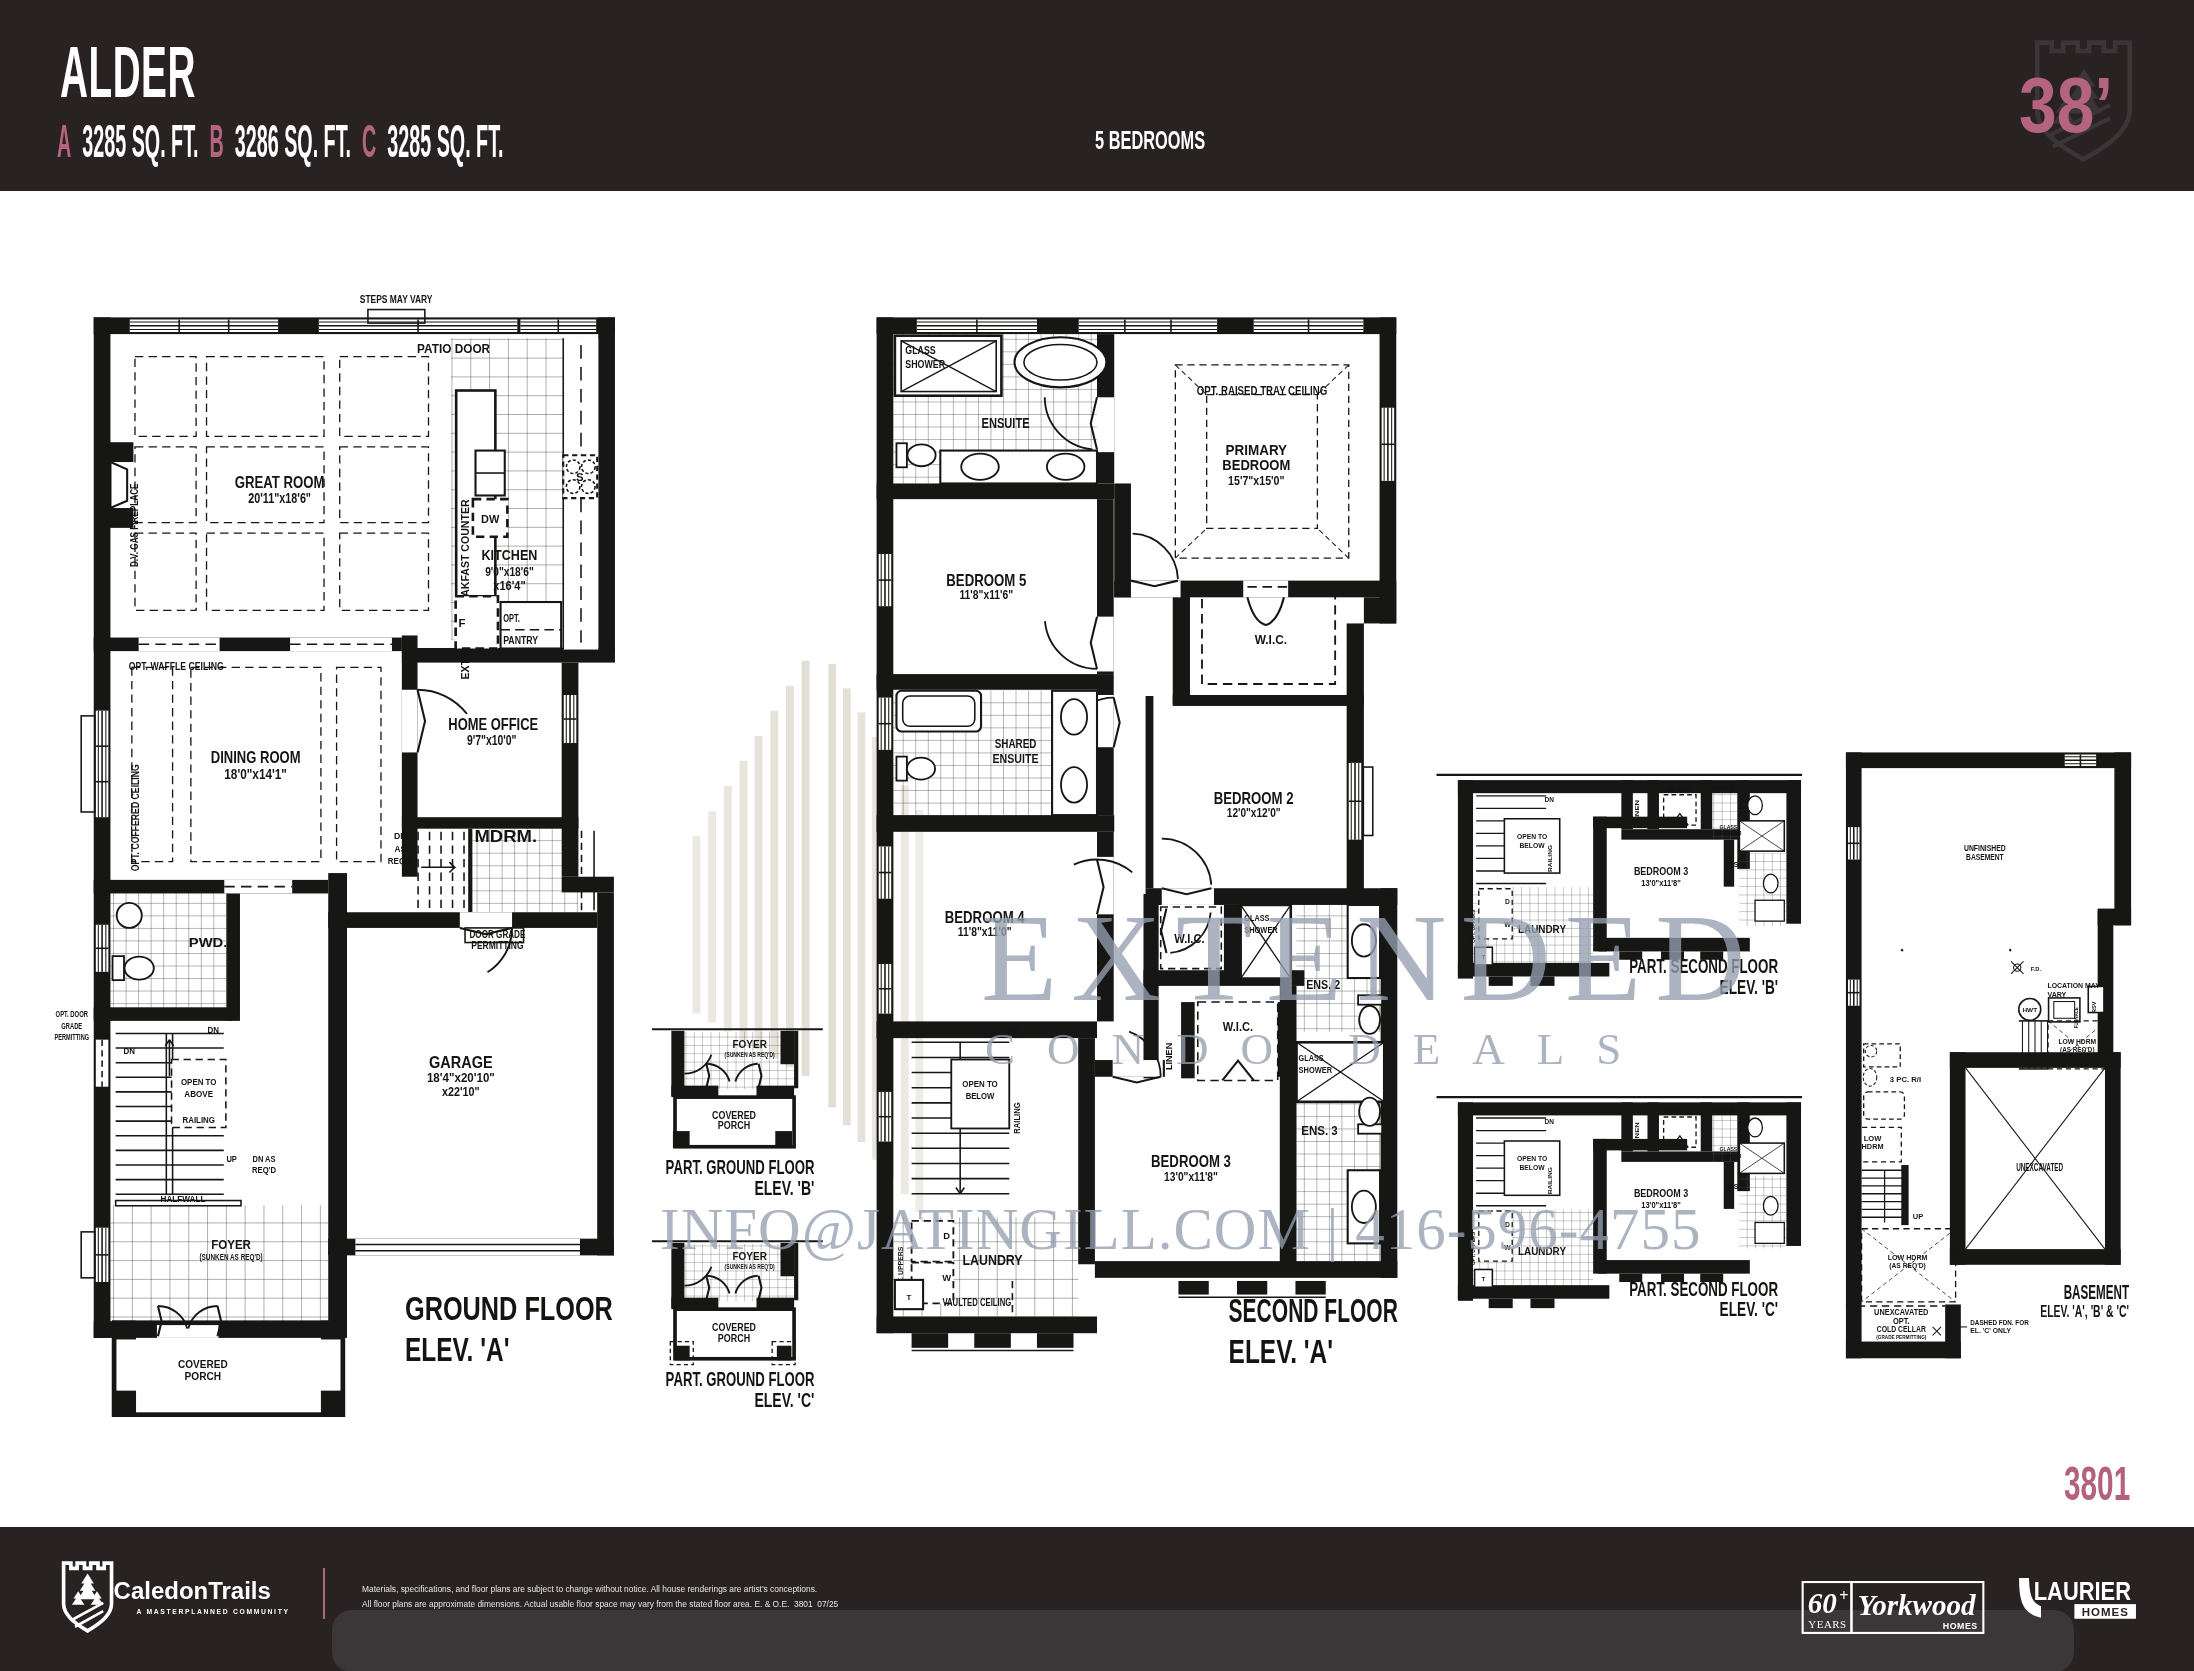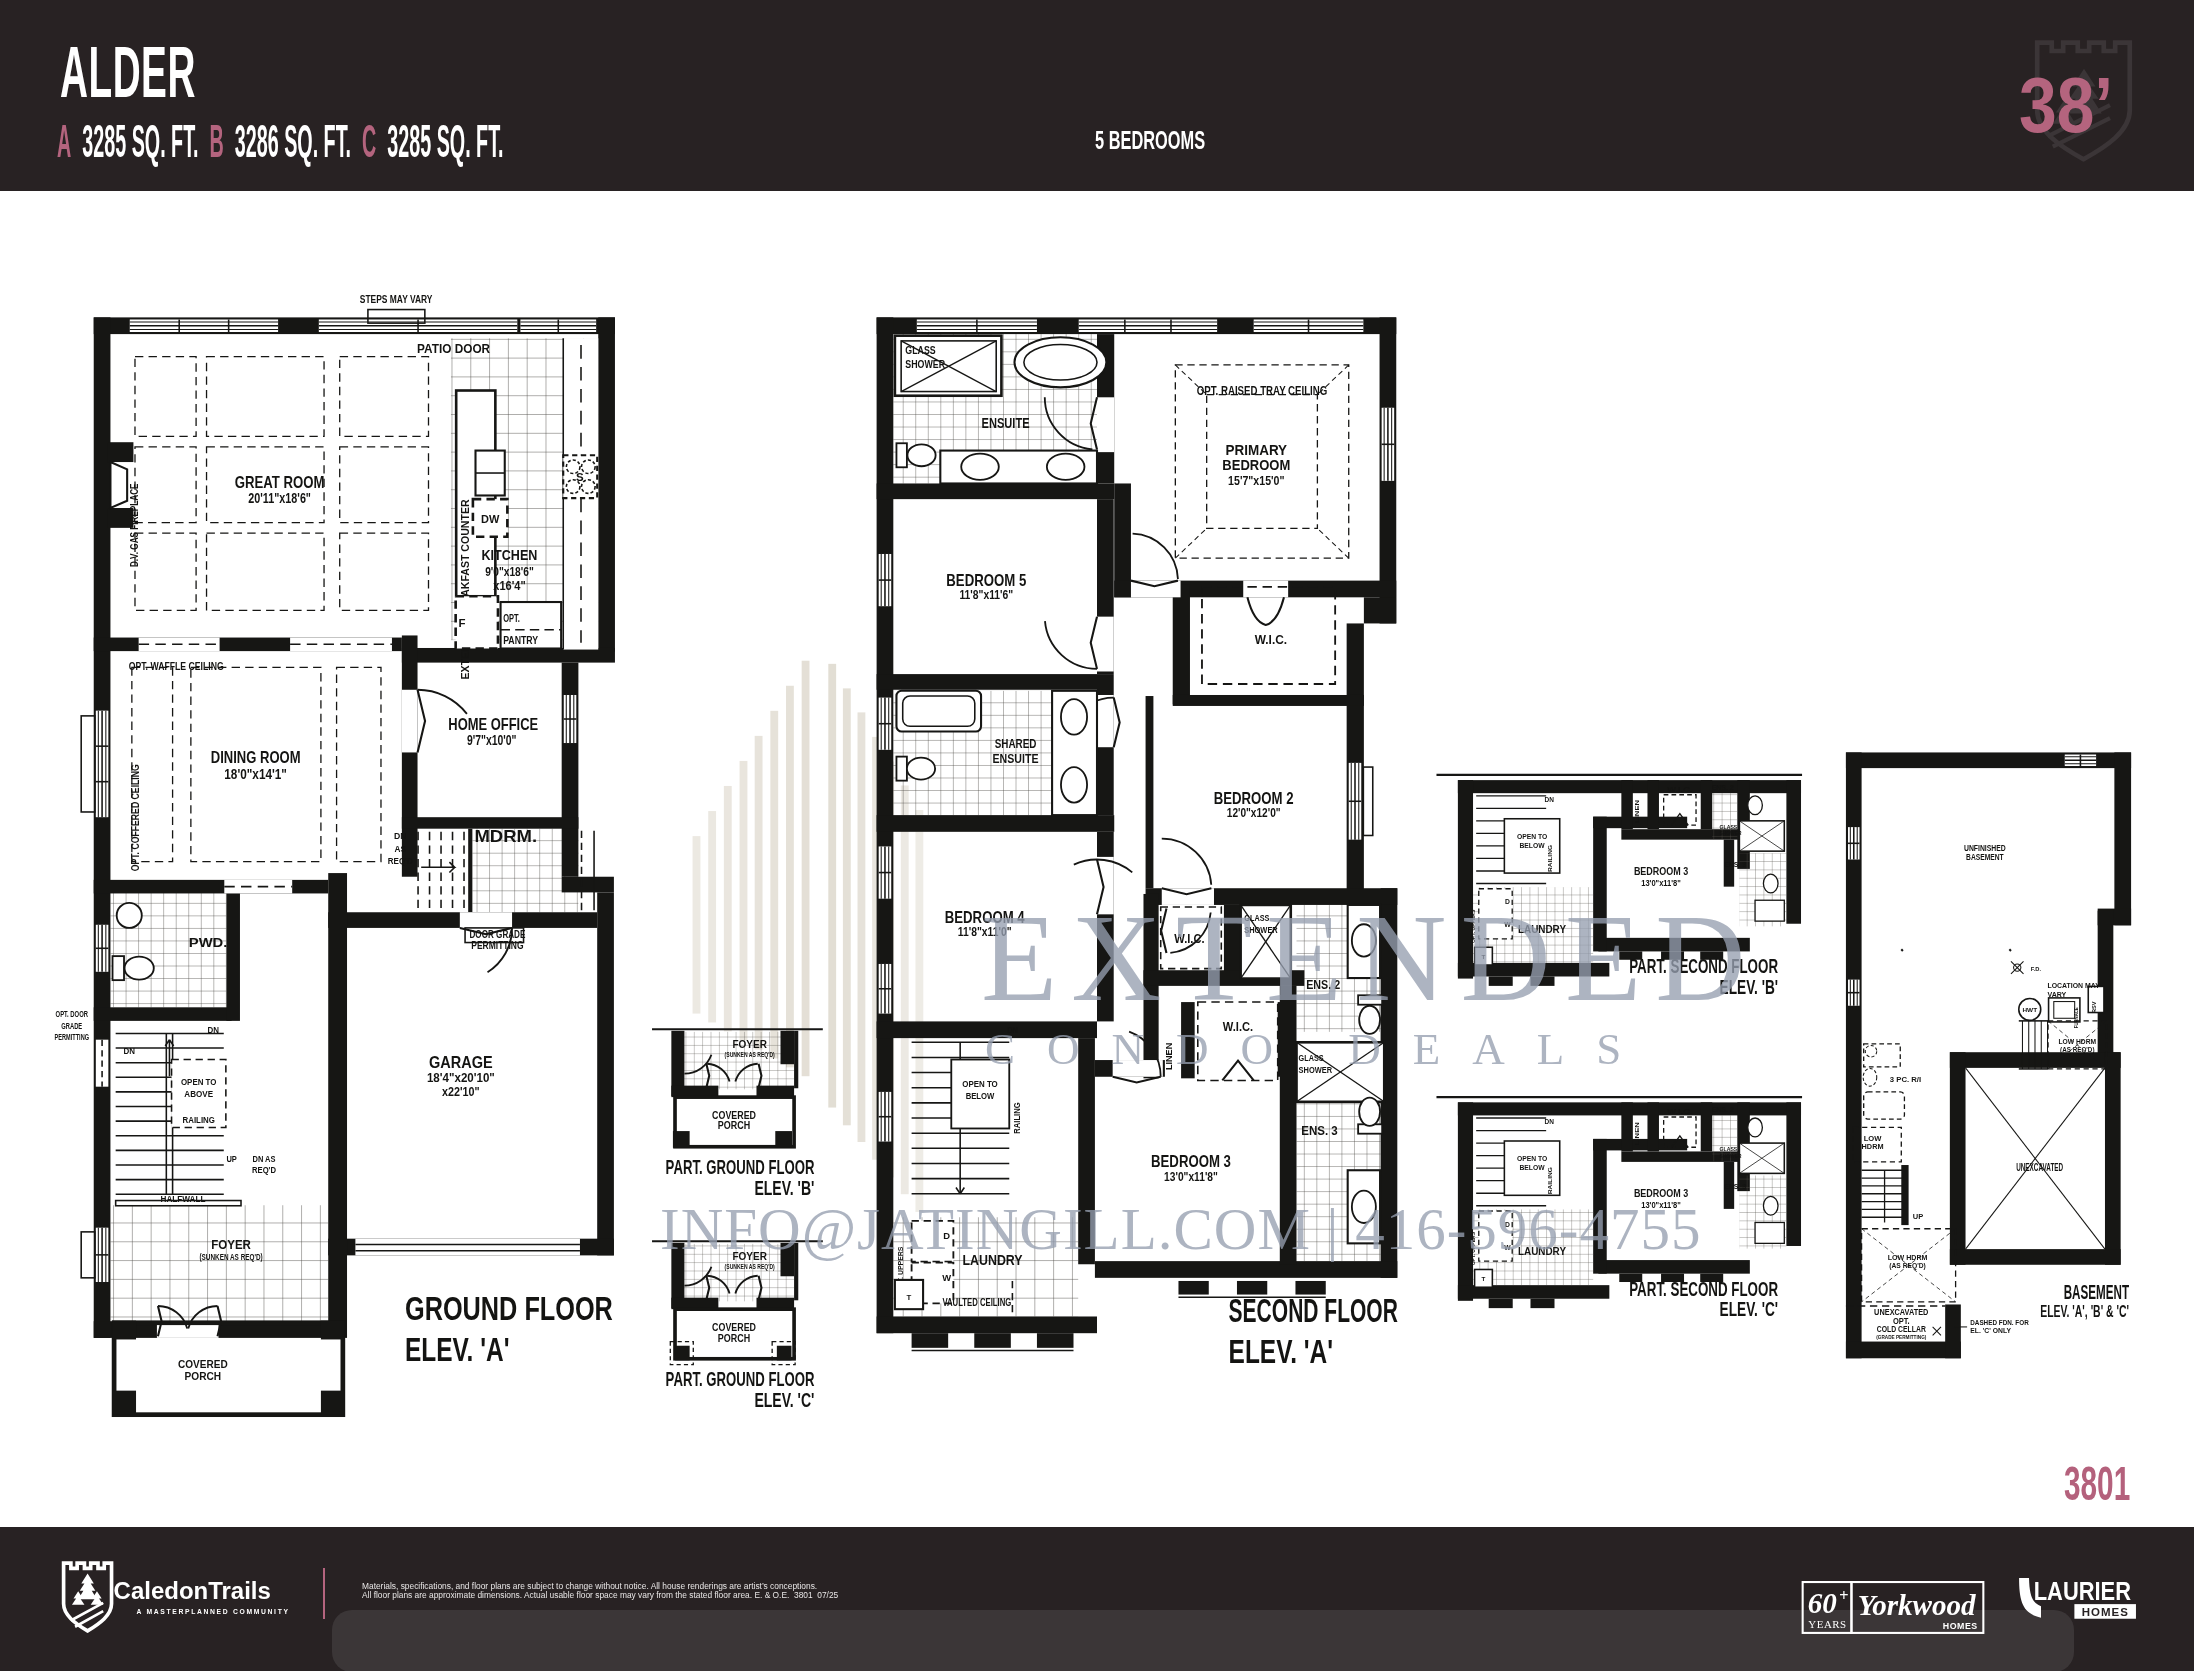--- a/index.html
+++ b/index.html
@@ -978,21 +978,21 @@
   <path d="M54 28 l12 19 h-6 l9 14 h-7 l10 16 h-36 l10 -16 h-7 l9 -14 h-6 z" fill="#fff"></path>
   <path d="M36 62 l9 14 h-5 l8 12 h-24 l8 -12 h-5 z" fill="#fff"></path>
   <path d="M72 62 l9 14 h-5 l8 12 h-24 l8 -12 h-5 z" fill="#fff"></path>
   <path d="M22 118 l62 -34 M30 130 l54 -30" stroke="#fff" stroke-width="5"></path>
   <text x="104" y="76" fill="#fff" font-size="46px" font-weight="bold" letter-spacing="0">CaledonTrails</text>
   <text x="148" y="106" fill="#fff" font-size="13px" font-weight="bold" letter-spacing="3.2">A MASTERPLANNED COMMUNITY</text>
 </svg>
 
 <div class="abs" style="left:323px;top:1568px;width:2.1px;height:51px;background:#b4647e;"></div>
 
-<div class="abs" style="left:362px;top:1582px;color:#e8e6e6;font-size:8.4px;line-height:9px;">Materials, specifications, and floor plans are subject to change without notice. All house renderings are artist’s conceptions.<br>All floor plans are approximate dimensions. Actual usable floor space may vary from the stated floor area. E. &amp; O.E.&nbsp;&nbsp;3801&nbsp;&nbsp;07/25</div>
+<div class="abs" style="left:362px;top:1582px;color:#e8e6e6;font-size:8.4px;line-height:15px;">Materials, specifications, and floor plans are subject to change without notice. All house renderings are artist’s conceptions.<br>All floor plans are approximate dimensions. Actual usable floor space may vary from the stated floor area. E. &amp; O.E.&nbsp;&nbsp;3801&nbsp;&nbsp;07/25</div>
 
 <div class="abs" style="left:332px;top:1610px;width:1742px;height:62px;background:rgba(64,59,60,0.82);border-radius:20px;"></div>
 
 <svg class="abs" style="left:1801px;top:1581px;" width="184" height="54" viewBox="0 0 352 104">
   <rect x="2" y="2" width="94" height="98" fill="none" stroke="#fff" stroke-width="4"></rect>
   <text x="12" y="62" fill="#fff" font-size="56px" font-weight="bold" font-style="italic" font-family="'Liberation Serif',serif">60</text>
   <text x="72" y="38" fill="#fff" font-size="32px" font-weight="bold" font-style="italic" font-family="'Liberation Serif',serif">+</text>
   <text x="13" y="90" fill="#fff" font-size="21px" letter-spacing="1" font-family="'Liberation Serif',serif">YEARS</text>
   <rect x="96" y="2" width="254" height="98" fill="none" stroke="#fff" stroke-width="4"></rect>
   <text x="108" y="66" fill="#fff" font-size="56px" font-weight="bold" font-style="italic" font-family="'Liberation Serif',serif">Yorkwood</text>

